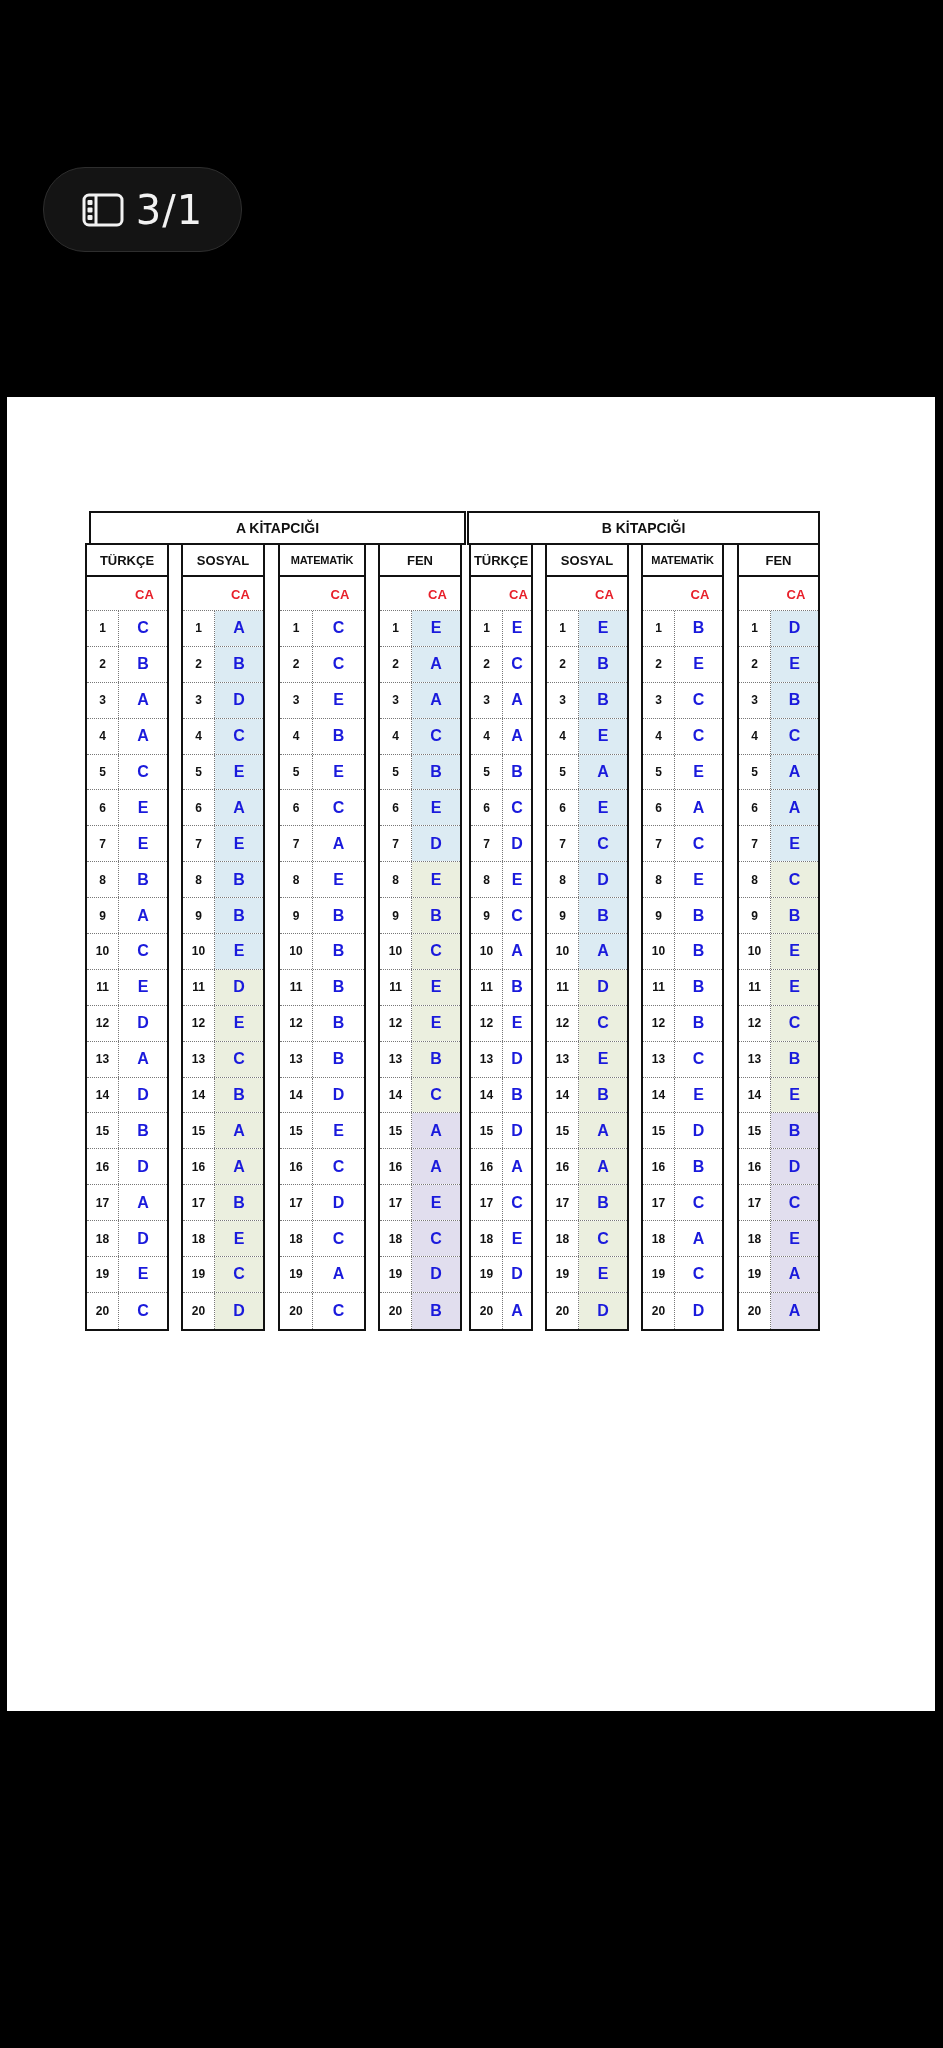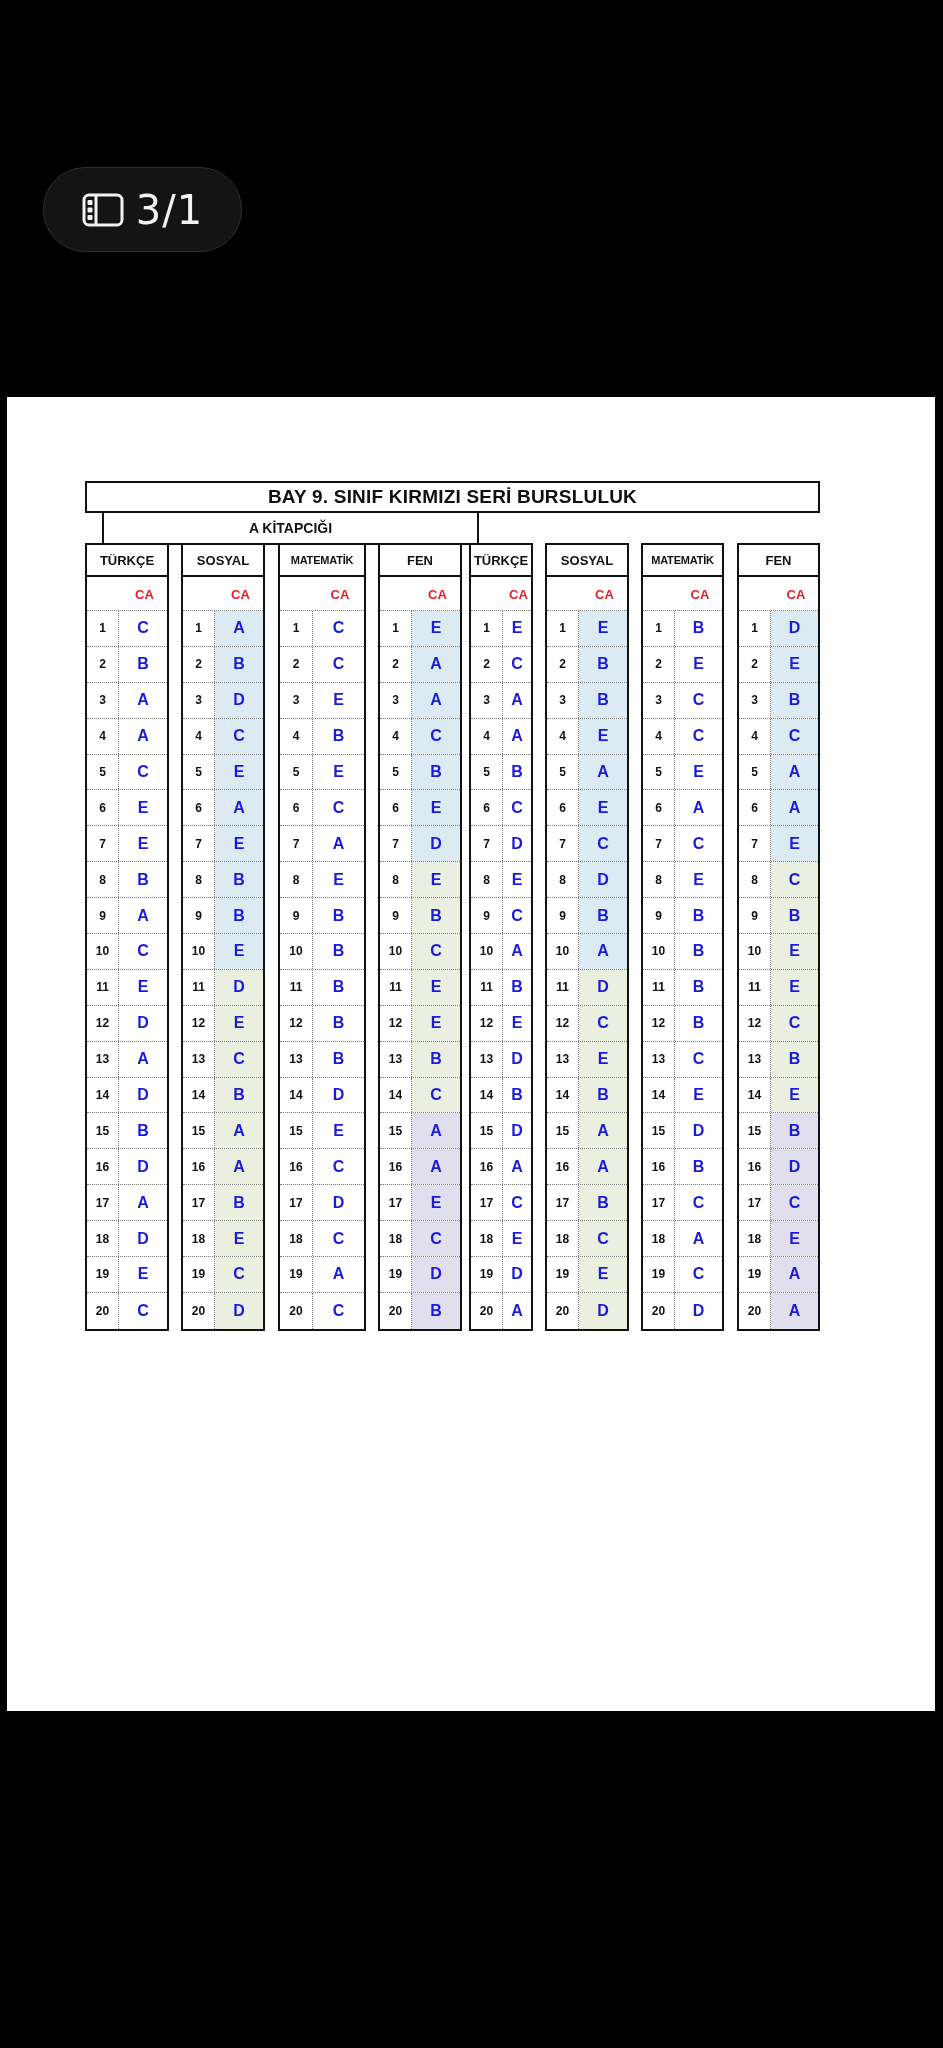--- a/index.html
+++ b/index.html
@@ -79,22 +79,22 @@
       <rect x="5.5" y="14.5" width="5" height="5" rx="1" fill="#f2f2f2"></rect>
       <rect x="5.5" y="22" width="5" height="5" rx="1" fill="#f2f2f2"></rect>
     </svg>
   </span>
   <span class="count">3/1</span>
 </div>
 
 <div class="doc-page"></div>
 
 <div class="sheet" id="sheet">
-  <div class="title-row">BAY 9. SINIF KIRMIZI SERİ BURSLULUK</div>
-  <div class="booklet-head" style="left:17px; width:377px;">A KİTAPCIĞI</div>
+  <div class="booklet-head" style="left:4px; width:377px;">A KİTAPCIĞI</div>
+  <div class="booklet-head" style="left:382px; width:353px;">B KİTAPCIĞI</div>
 <div class="subject-block" style="left: 0px; width: 84px;">
       <div class="subject-head">TÜRKÇE</div>
       <div class="ca-row">
         <span style="left: 48px;">CA</span>
       </div>
       <div class="q-row">
         <div class="q-num" style="width: 32px;">1</div>
         <div class="q-ans">C</div>
       </div>
       <div class="q-row">

